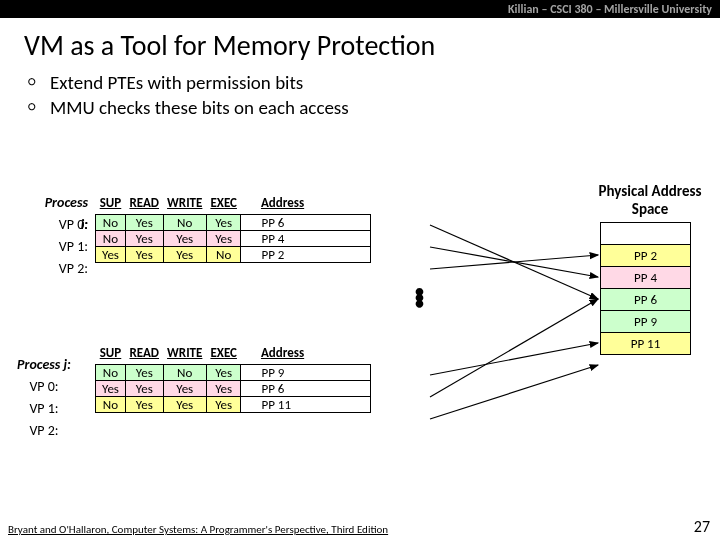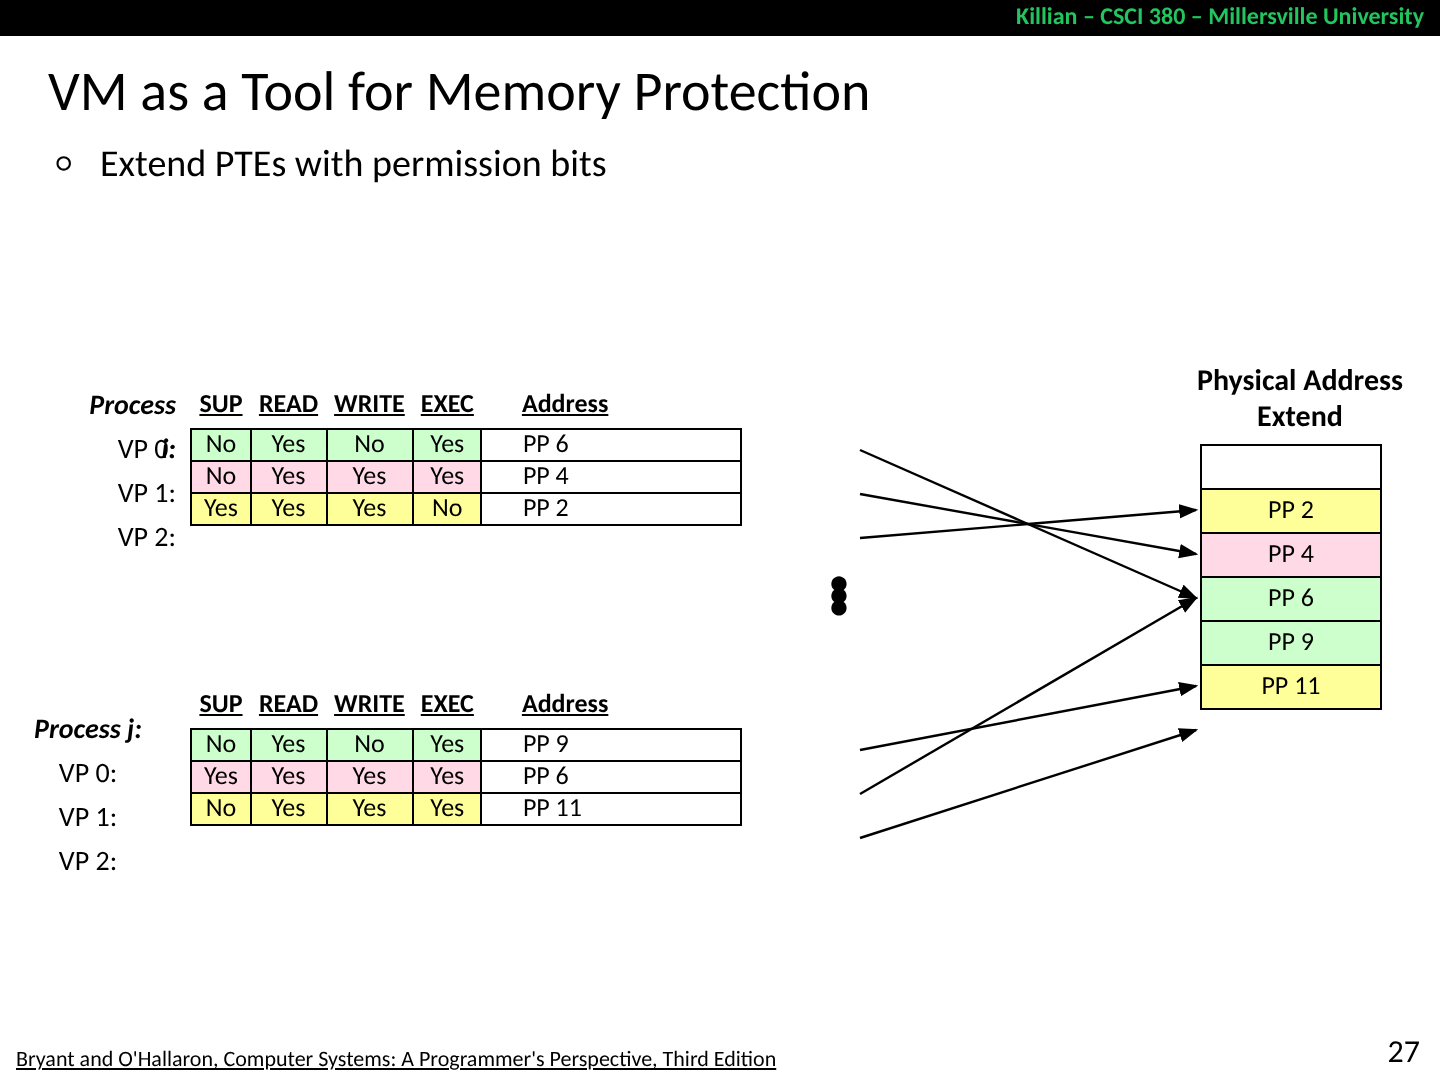--- a/index.html
+++ b/index.html
@@ -6,21 +6,21 @@
   body {
     width: 720px;
     height: 540px;
     font-family: Calibri, Arial, sans-serif;
     background: #fff;
     position: relative;
     overflow: hidden;
   }
   .header-bar {
     background: #000;
-    color: #22c55e;
+    color: #a3a3a3;
     font-weight: bold;
     font-size: 12px;
     text-align: right;
     padding: 2px 8px;
     height: 18px;
   }
   .title {
     font-size: 28px;
     font-weight: normal;
     padding: 10px 24px 8px 24px;
@@ -124,20 +124,21 @@
     font-size: 16px;
   }
 </style>
 </head>
 <body>
 
 <div class="header-bar">Killian – CSCI 380 – Millersville University</div>
 <div class="title">VM as a Tool for Memory Protection</div>
 <ul class="bullets">
   <li>Extend PTEs with permission bits</li>
+  <li>MMU checks these bits on each access</li>
 </ul>
 
 <div class="diagram">
 
   <div class="rowlabels" style="left:0; top:0; width:88px;padding-left:41px;">
     <div class="proc">Process i:</div>
     <div>VP 0:</div>
     <div>VP 1:</div>
     <div>VP 2:</div>
   </div>
@@ -210,21 +211,21 @@
     <tr class="row-yel">
       <td>No</td>
       <td>Yes</td>
       <td>Yes</td>
       <td>Yes</td>
       <td class="addr">PP 11</td>
     </tr>
   </tbody>
     </table>
 
-  <div class="phys-label" style="left:595px; top:-10px;">Physical Address Extend</div>
+  <div class="phys-label" style="left:595px; top:-10px;">Physical Address Space</div>
   <table class="phys-space" style="left:600px; top:30px;">
     <tbody>
         <tr>
           <td></td>
         </tr>
     <tr>
           <td class="pp-yel">PP 2</td>
         </tr>
     <tr>
           <td class="pp-pink">PP 4</td>

